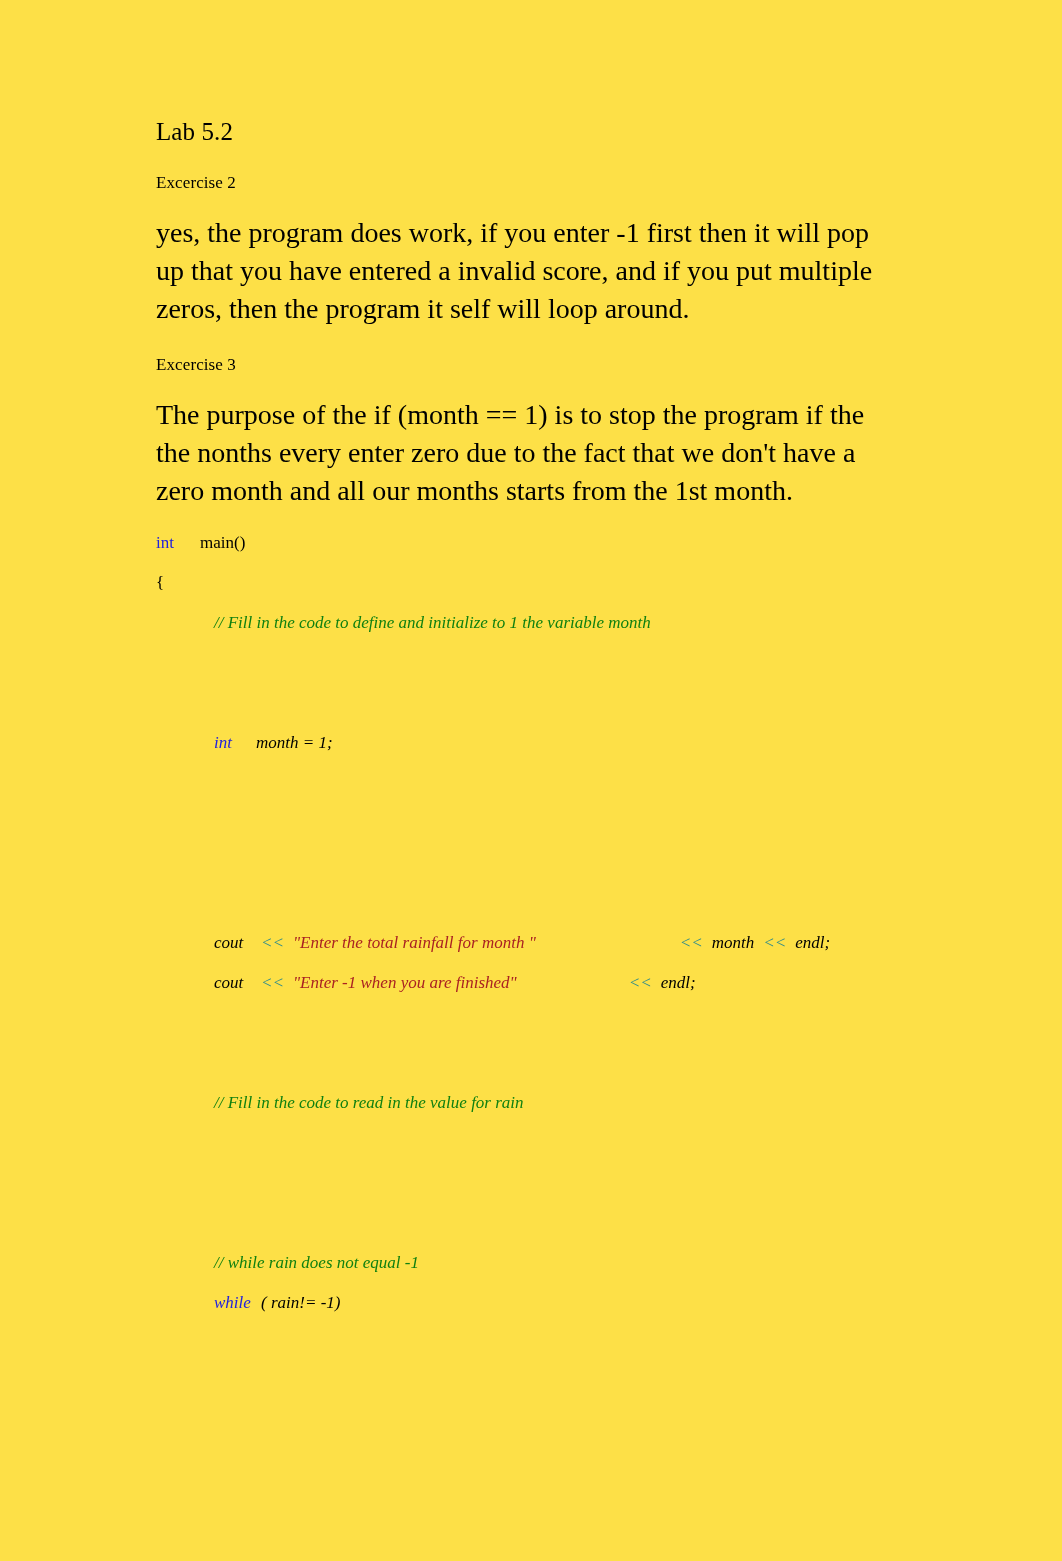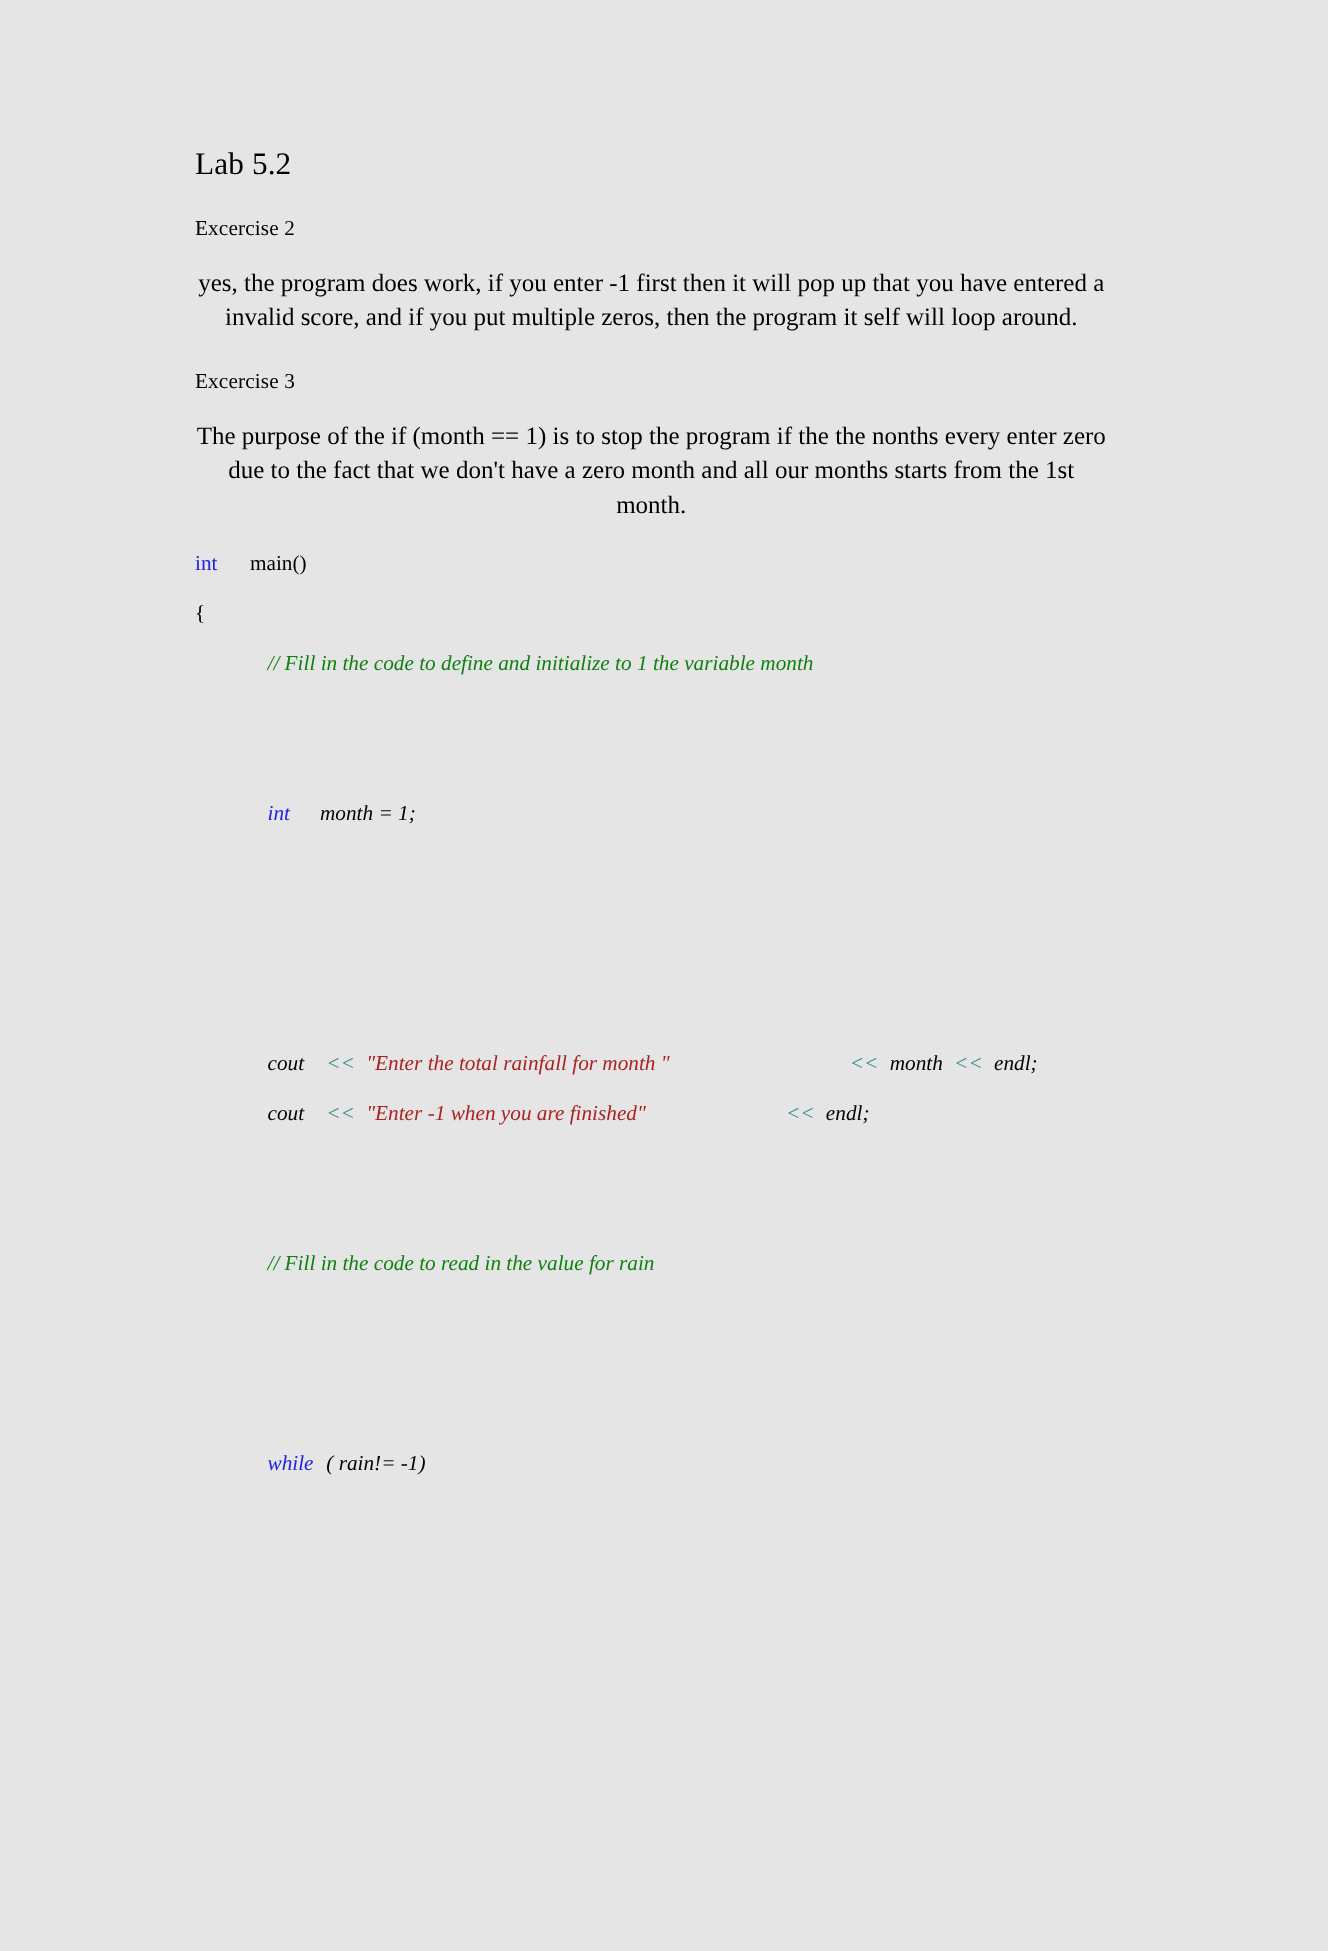--- a/index.html
+++ b/index.html
@@ -13,21 +13,21 @@
     font-family: "Liberation Serif", "DejaVu Serif", serif;
     color: #000000;
     overflow: hidden;
     position: relative;
   }
   .page {
     position: absolute;
     left: 0; top: 0;
     width: 1062px;
     height: 1561px;
-    background: #e5e5e5;
+    background: #fde047;
   }
   .content {
     position: absolute;
     left: 156px;
     top: 118px;
     width: 730px;
   }
 
   
   h1.doc-title {
@@ -47,26 +47,26 @@
     line-height: 1.15;
     margin: 26px 0 0 0;
     padding: 0;
     color: #000000;
     letter-spacing: 0.1px;
   }
 
   
   p.body-para {
     font-family: "Liberation Serif", "DejaVu Serif", serif;
-    font-size: 20px;
+    font-size: 28px;
     line-height: 1.36;
     margin: 22px 0 0 0;
     padding: 0;
     color: #000000;
-    text-align: center;
+    text-align: left;
     width: 730px;
   }
 
   
   .code-block {
     margin-top: 24px;
     font-family: "Liberation Serif", "DejaVu Serif", serif;
     font-size: 17px;
     color: #000000;
   }
@@ -142,18 +142,19 @@
       <div class="code-line ind-1"><span class="plain t-cout">cout</span><span class="op">&lt;&lt;</span><span class="gap-sm"></span><span class="str">"Enter -1 when you are finished"</span><span class="pad-str2"></span><span class="op">&lt;&lt;</span><span class="gap-sm"></span><span class="plain">endl;</span></div>
 
       <div class="code-line spacer-big"></div>
 
       <div class="code-line ind-1"><span class="cmt">// Fill in the code to read in the value for rain</span></div>
 
 
       <div class="code-line spacer-huge"></div>
 
 
+      <div class="code-line ind-1"><span class="cmt">// while rain does not equal -1</span></div>
 
       <div class="code-line ind-1"><span class="kw t-while">while</span><span class="plain">( rain!= -1)</span></div>
 
     </div>
   </div>
 </div>
 
 </body></html>

